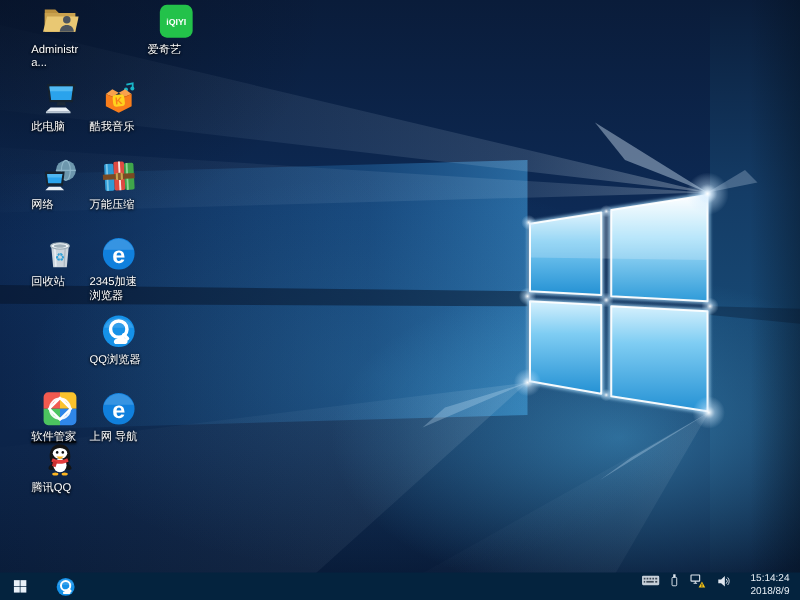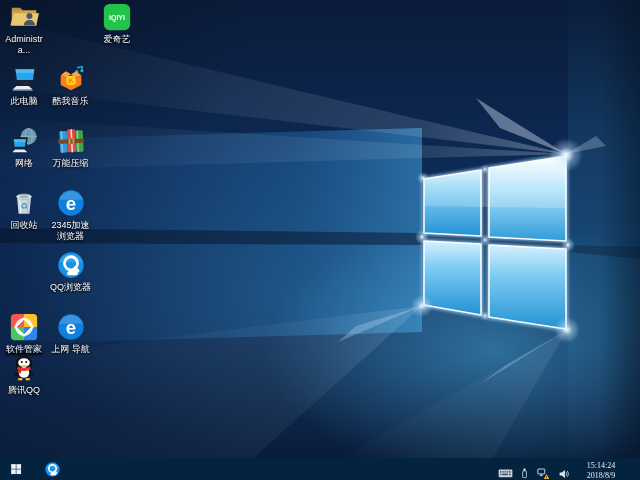--- a/index.html
+++ b/index.html
@@ -2,35 +2,35 @@
 <html style="--taskbar_bg: #04233e; --label_text: #ffffff; --tray_text: #eaf0f6; --iqiyi_green: #23c24a; --blue_e: #1080dd; --qq_red: #e33b3b; --warning_yellow: #f5c518; --pane_blue: #2491d4;"><head>
 <meta charset="utf-8">
 <style>
   html,body{margin:0;padding:0;background:#000;}
   .screen{position:relative;width:640px;height:480px;overflow:hidden;
     font-family:"Liberation Sans","DejaVu Sans",sans-serif;}
   .wallpaper{position:absolute;inset:0;}
   .wallpaper svg{display:block;width:640px;height:480px;}
   
   .icon-grid{position:absolute;left:0;top:0;right:0;bottom:22px;}
-  .dicon{position:absolute;width:46px;text-align:center;cursor:default;}
+  .dicon{position:absolute;width:46px;cursor:default;padding-left:24px;}
   .dicon .art{display:block;width:30px;height:30px;margin:0 auto;}
   .dicon .art svg{width:30px;height:30px;display:block;}
   .dicon .lbl{margin-top:2px;font-size:9px;line-height:10.5px;color:var(--label_text,#fff);
     text-shadow:0 1px 2px rgba(0,0,0,.9),0 0 2px rgba(0,0,0,.65);word-break:break-all;}
   svg text{font-family:"Liberation Sans","DejaVu Sans",sans-serif;}
   
   .taskbar{position:absolute;left:0;right:0;bottom:0;height:22px;
     background:var(--taskbar_bg,#04233e);display:flex;align-items:center;z-index:5;}
   .tb-start{width:32px;height:22px;display:flex;align-items:center;justify-content:center;}
   .tb-start svg{width:12px;height:12px;display:block;}
   .tb-pinned{display:flex;align-items:center;height:22px;margin-left:7px;}
   .tb-pin{width:26px;height:22px;display:flex;align-items:center;justify-content:center;}
   .tb-pin .art svg{width:17px;height:17px;display:block;}
-  .tray{margin-left:auto;display:flex;align-items:flex-end;gap:7px;padding-right:18px;height:22px;font-family:Liberation Serif, serif;}
+  .tray{margin-left:auto;display:flex;align-items:flex-start;gap:7px;padding-right:3px;height:22px;}
   .ticon{display:flex;align-items:center;}
   .ticon .art{display:flex;align-items:center;}
   .ticon[data-name="tray-touch-keyboard"] svg{width:15px;height:11px;}
   .ticon[data-name="tray-usb-device"] svg{width:9px;height:13px;}
   .ticon[data-name="tray-network-warning"] svg{width:15px;height:13px;}
   .ticon[data-name="tray-volume"] svg{width:13px;height:12px;}
   .clock{font-size:8px;line-height:9.5px;color:var(--tray_text,#eaf0f6);text-align:center;
     min-width:42px;padding-left:2px;}
 </style>
 </head>

